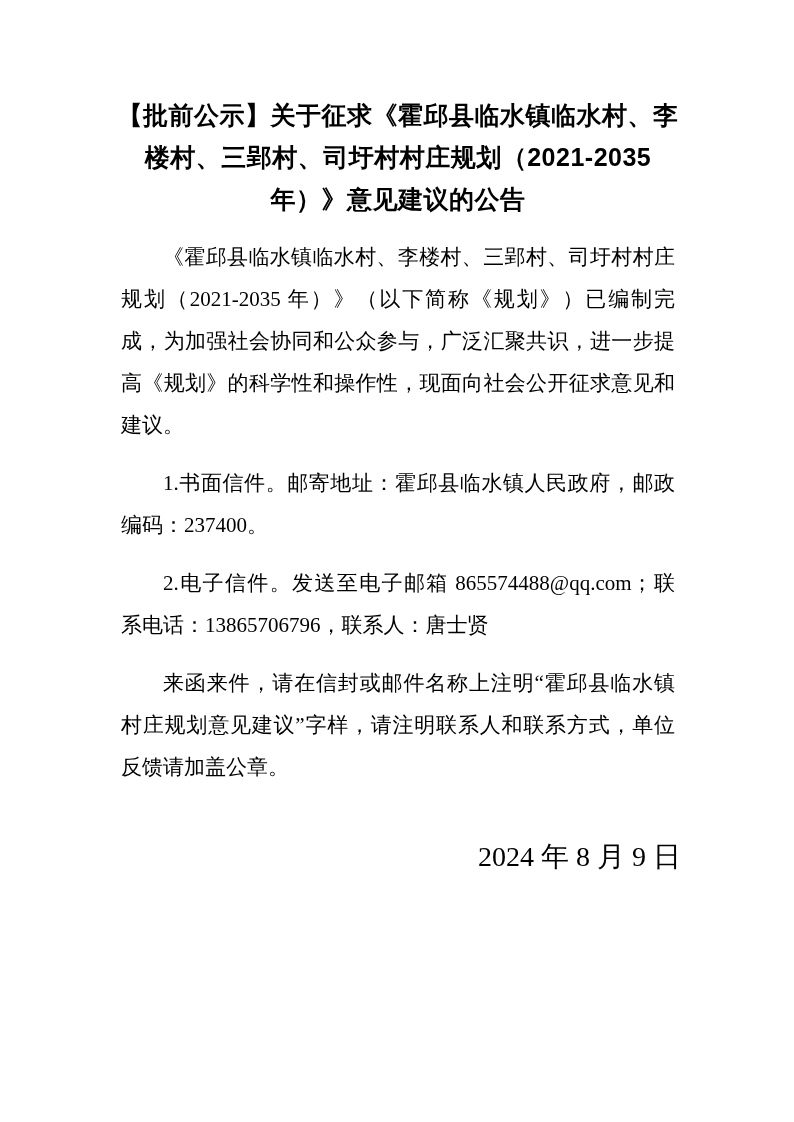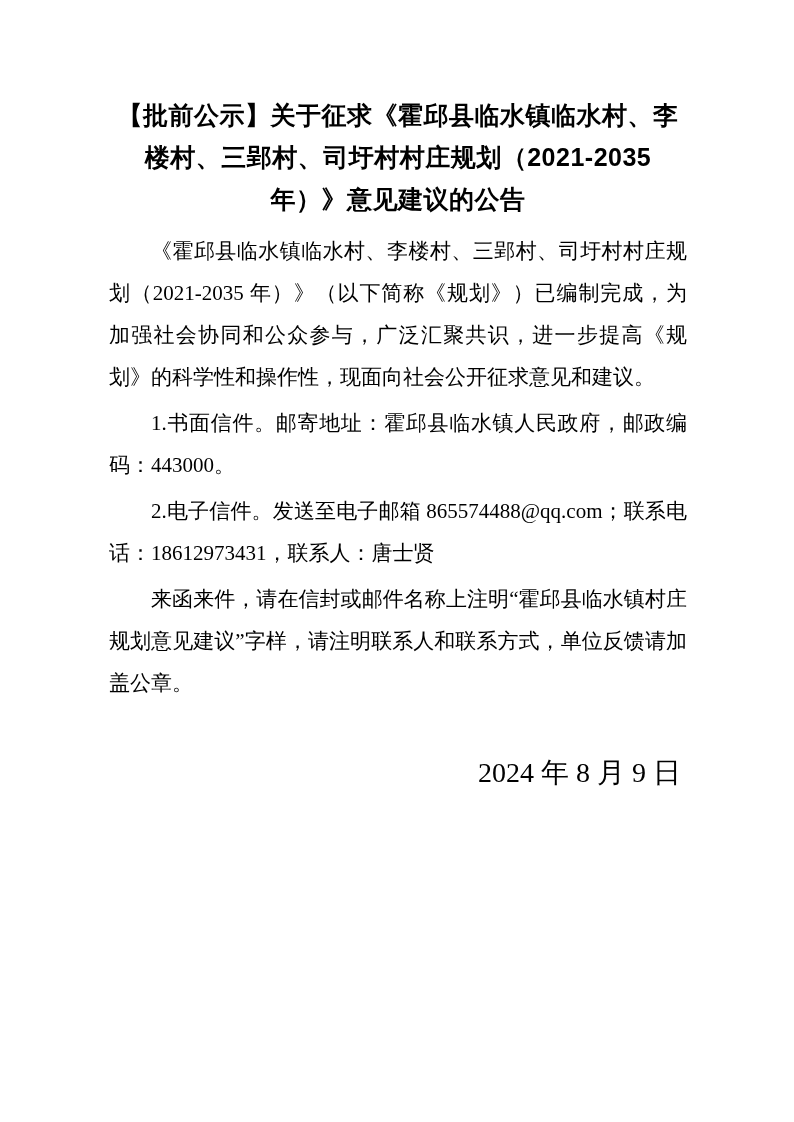--- a/index.html
+++ b/index.html
@@ -30,38 +30,38 @@
   }
   .doc-body {
     font-family: "Liberation Serif", serif;
   }
   .para {
     font-size: 21px;
     line-height: 42px;
     text-align: justify;
     text-justify: inter-character;
     text-indent: 2em;
-    margin: 4px;
+    margin: 16px;
     word-break: break-all;
   }
   .date-line {
     font-family: "Liberation Serif", serif;
     font-size: 28px;
     line-height: 42px;
     text-align: right;
     margin: 48px 10px 0 0;
   }
 </style>
 </head>
 <body>
 
 <div class="page">
   <h1 class="doc-title">【批前公示】关于征求《霍邱县临水镇临水村、李楼村、三郢村、司圩村村庄规划（2021-2035 年）》意见建议的公告</h1>
 
   <div class="doc-body">
     <p class="para">《霍邱县临水镇临水村、李楼村、三郢村、司圩村村庄规划（2021-2035 年）》（以下简称《规划》）已编制完成，为加强社会协同和公众参与，广泛汇聚共识，进一步提高《规划》的科学性和操作性，现面向社会公开征求意见和建议。</p>
-    <p class="para">1.书面信件。邮寄地址：霍邱县临水镇人民政府，邮政编码：443000。</p>
-    <p class="para">2.电子信件。发送至电子邮箱 865574488@qq.com；联系电话：18612973431，联系人：唐士贤</p>
+    <p class="para">1.书面信件。邮寄地址：霍邱县临水镇人民政府，邮政编码：237400。</p>
+    <p class="para">2.电子信件。发送至电子邮箱 865574488@qq.com；联系电话：13865706796，联系人：唐士贤</p>
     <p class="para">来函来件，请在信封或邮件名称上注明“霍邱县临水镇村庄规划意见建议”字样，请注明联系人和联系方式，单位反馈请加盖公章。</p>
 
     <p class="date-line">2024 年 8 月 9 日</p>
   </div>
 </div>
 
 </body></html>

